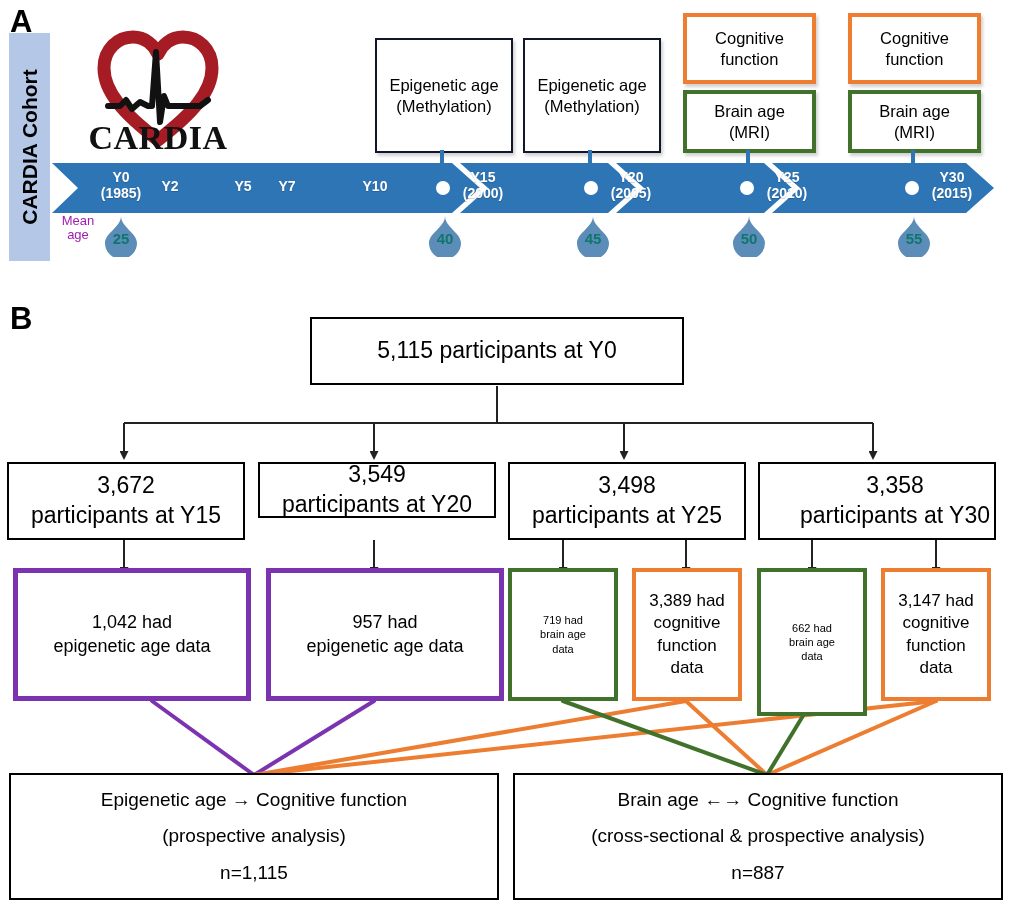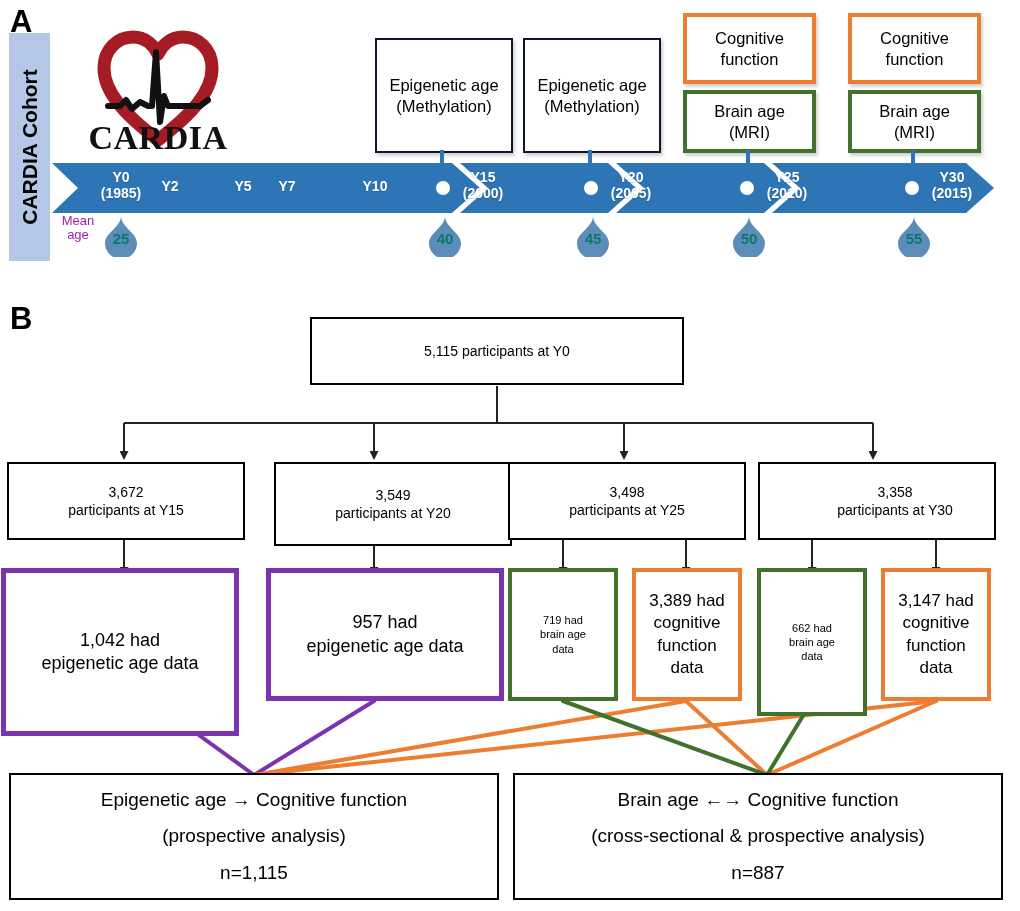--- a/index.html
+++ b/index.html
@@ -118,21 +118,21 @@
   .flow-box {
     position: absolute;
     background: #ffffff;
     display: flex;
     align-items: center;
     justify-content: center;
     text-align: center;
     color: #000;
     line-height: 1.3;
   }
-  .flow-box.plain { border: 2.5px solid #000; font-size: 14px; }
+  .flow-box.plain { border: 2.5px solid #000; font-size: 23px; }
   .flow-box.purple { border: 5px solid #7B33B0; font-size: 18px; }
   .flow-box.orange { border: 4px solid #ED7D31; font-size: 17px; }
   .flow-box.green  { border: 4px solid #41722C; font-size: 11px; }
   .flow-box.result { border: 2.5px solid #000; font-size: 19px; }
   .result-inner { display: block; line-height: 1.9; }
 
   
   #connectors {
     position: absolute;
     left: 0; top: 0;
@@ -354,40 +354,40 @@
   <div class="flow-box plain" id="fb-root" style="left:310px; top:317px; width:374px; height:68px;">
     <span>5,115 participants at Y0</span>
   </div>
 
   <div class="flow-box plain" id="fb-y15" style="left:7px; top:462px; width:238px; height:78px;">
     <span>
       <span>3,672</span><br>
       <span>participants at Y15</span>
     </span>
   </div>
-  <div class="flow-box plain" id="fb-y20" style="left:274px; top:462px; width:238px; height:84px;">
+  <div class="flow-box plain" id="fb-y20" style="left:258px; top:462px; width:238px; height:56px;">
     <span>
       <span>3,549</span><br>
       <span>participants at Y20</span>
     </span>
   </div>
   <div class="flow-box plain" id="fb-y25" style="left:508px; top:462px; width:238px; height:78px;">
     <span>
       <span>3,498</span><br>
       <span>participants at Y25</span>
     </span>
   </div>
   <div class="flow-box plain" id="fb-y30" style="left:758px; top:462px; width:238px; height:78px;padding-left:36px;">
     <span>
       <span>3,358</span><br>
       <span>participants at Y30</span>
     </span>
   </div>
 
-  <div class="flow-box purple" id="fb-epi-y15" style="left:1px; top:568px; width:238px; height:168px;">
+  <div class="flow-box purple" id="fb-epi-y15" style="left:13px; top:568px; width:238px; height:133px;">
     <span>
       <span>1,042 had</span><br>
       <span>epigenetic age data</span>
     </span>
   </div>
   <div class="flow-box purple" id="fb-epi-y20" style="left:266px; top:568px; width:238px; height:133px;">
     <span>
       <span>957 had</span><br>
       <span>epigenetic age data</span>
     </span>

